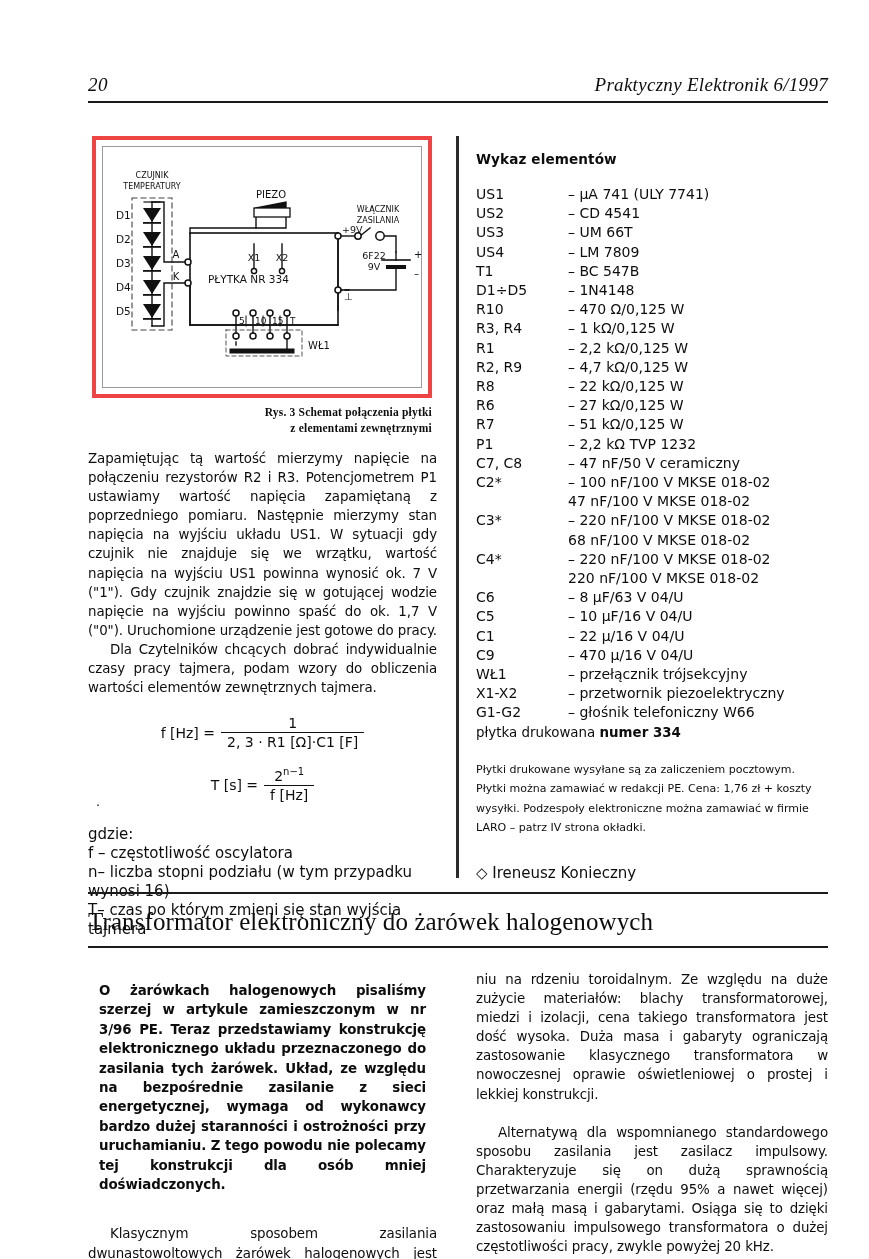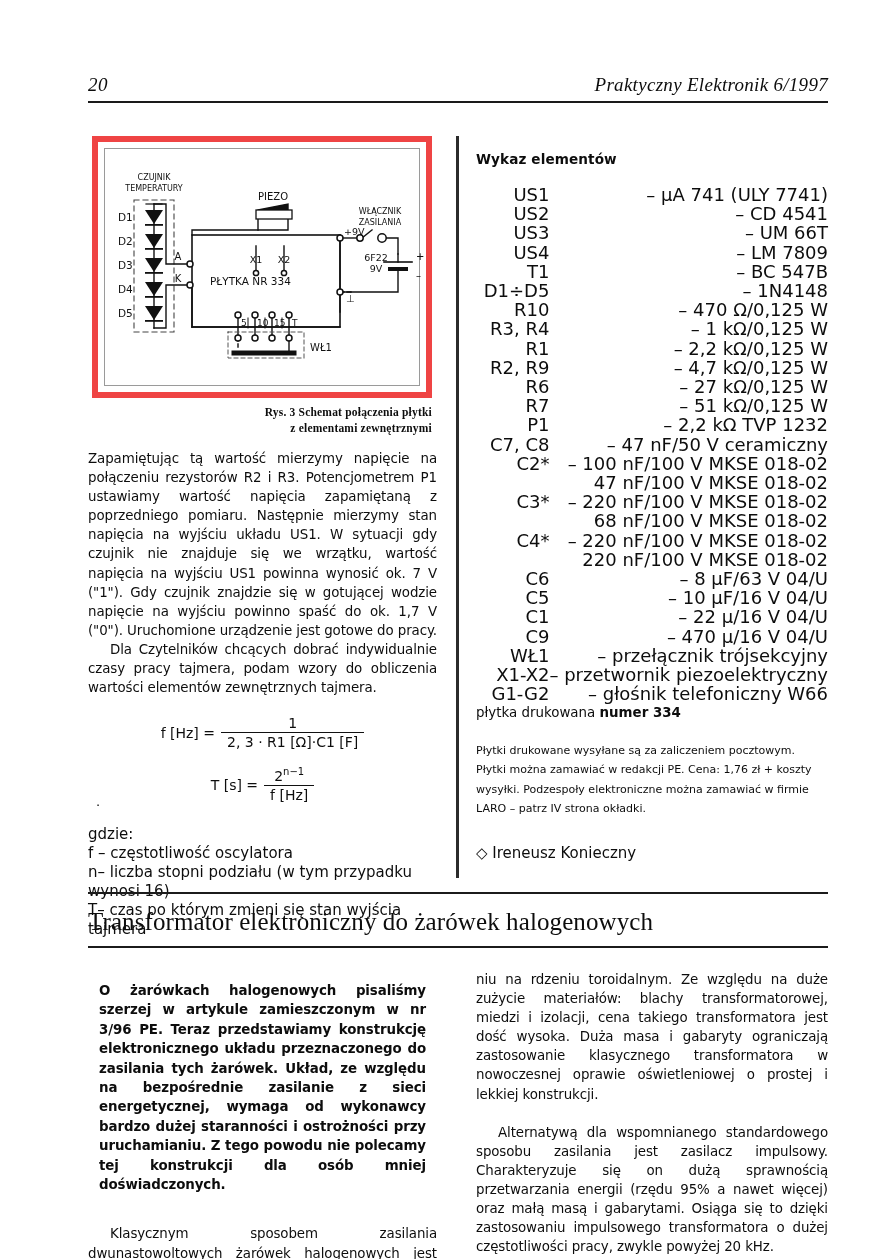--- a/index.html
+++ b/index.html
@@ -54,21 +54,21 @@
     height: 2px;
     background: #1a1a1a;
   }
 
   
   .figbox {
     position: absolute;
     left: 92px; top: 128px;
     width: 340px;
     height: 262px;
-    border: 6px solid #ef4444;
+    border: 4px solid #ef4444;
     background: #fff;
     box-sizing: border-box;
   }
   .fig-inner {
     position: absolute;
     left: 6px; top: 6px;
     right: 6px; bottom: 6px;
     border: 1px solid #9a9a9a;
   }
   .schem {
@@ -150,23 +150,22 @@
 
   
   .parts-title {
     font-size: 13.6px;
     font-weight: bold;
     letter-spacing: .1px;
   }
   table.parts {
     border-collapse: collapse;
     margin-top: 18px;
-    font-size: 18px;
+    font-size: 14px;
     line-height: 19.2px;
-    text-align: right;
   }
   table.parts td {
     padding: 0;
     vertical-align: top;
     white-space: nowrap;
   }
   td.ref { width: 92px; }
   td.val { width: 250px; }
   .b { font-weight: bold; }
 
@@ -431,20 +430,24 @@
           </tr>
           <tr>
             <td class="ref">R1</td>
             <td class="val">– 2,2 kΩ/0,125 W</td>
           </tr>
           <tr>
             <td class="ref">R2, R9</td>
             <td class="val">– 4,7 kΩ/0,125 W</td>
           </tr>
           <tr>
+            <td class="ref">R8</td>
+            <td class="val">– 22 kΩ/0,125 W</td>
+          </tr>
+          <tr>
             <td class="ref">R6</td>
             <td class="val">– 27 kΩ/0,125 W</td>
           </tr>
           <tr>
             <td class="ref">R7</td>
             <td class="val">– 51 kΩ/0,125 W</td>
           </tr>
           <tr>
             <td class="ref">P1</td>
             <td class="val">– 2,2 kΩ TVP 1232</td>

